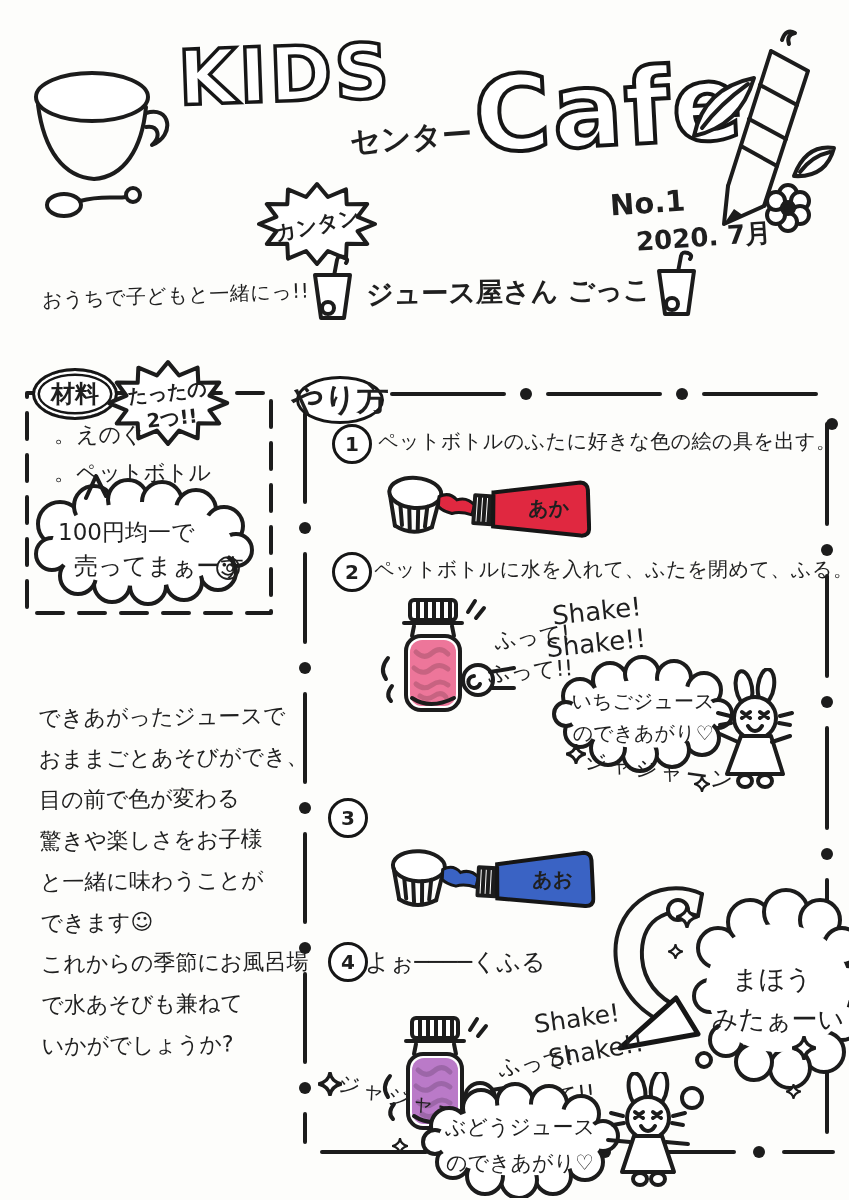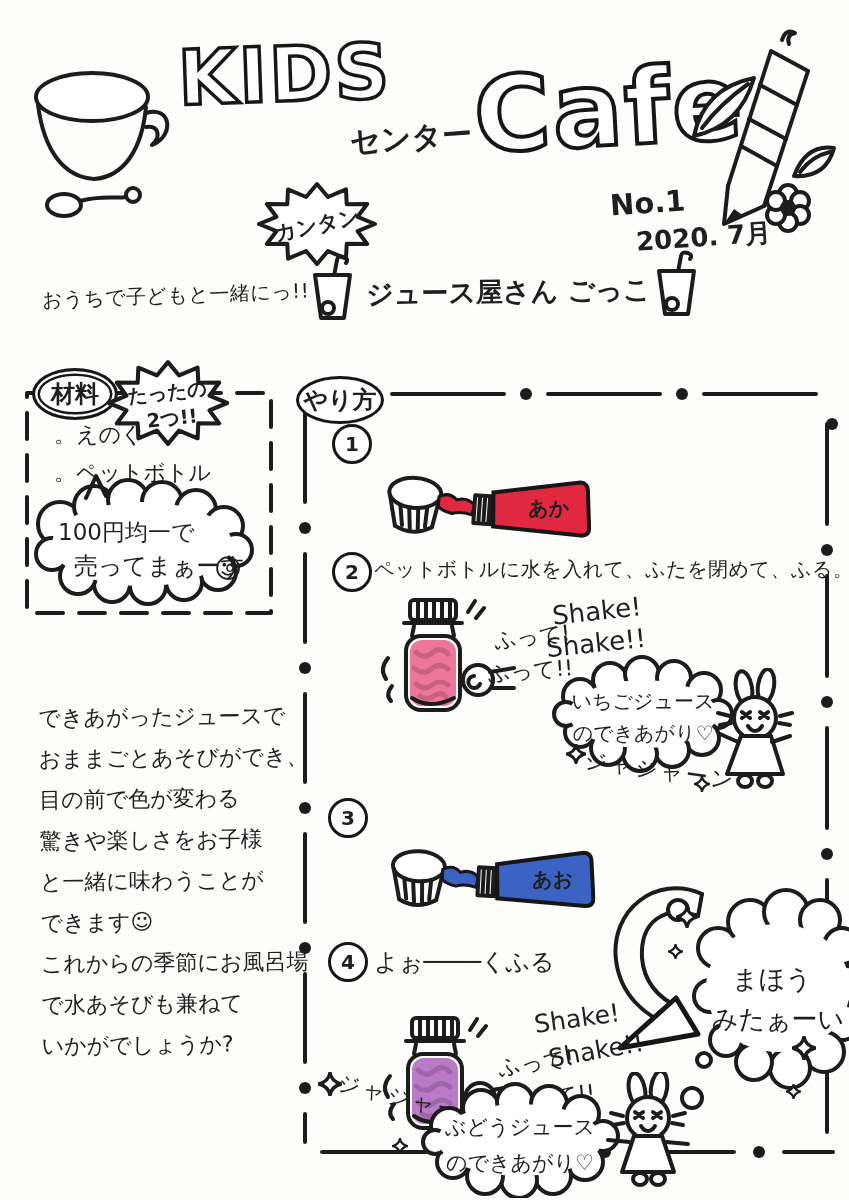--- a/index.html
+++ b/index.html
@@ -163,23 +163,24 @@
         <circle cx="17" cy="288" r="6"></circle>
         <circle cx="17" cy="428" r="6"></circle>
         <circle cx="17" cy="568" r="6"></circle>
         <circle cx="17" cy="708" r="6"></circle>
       <circle cx="163" cy="772" r="6"></circle>
         <circle cx="317" cy="772" r="6"></circle>
         <circle cx="471" cy="772" r="6"></circle>
     </g>
   </svg>
 
-  <div class="abs oval jp" style="left:296px;top:376px;width:82px;height:42px;font-size:24px;border-width:3.5px">やり方</div>
+  <div class="abs oval jp" style="left:296px;top:376px;width:82px;height:42px;font-size:32px;border-width:3.5px">やり方</div>
 
   <div class="abs stepnum jp" style="left:332px;top:424px">1</div>
+  <div class="abs jp steptext" style="left:378px;top:428px">ペットボトルのふたに好きな色の絵の具を出す。</div>
 
   <svg class="abs" style="left:382px;top:466px;transform:rotate(4deg)" width="210" height="95" viewBox="0 0 210 95">
     <g>
       <ellipse cx="32" cy="32" rx="26" ry="15" class="stf" stroke-width="4.5"></ellipse>
       <path d="M7,36 L14,66 M57,34 L51,65" class="st"></path>
       <path d="M14,66 Q32,76 51,65" class="st"></path>
       <path d="M18,45 l3,20 M27,47 l2,21 M36,47 l1,21 M45,45 l-1,20" class="st" stroke-width="3"></path>
     </g>
     <path d="M56,34 Q66,28 74,36 Q84,32 92,40 L90,50 Q78,47 70,50 Q60,48 56,44 Z" stroke="#161616" stroke-width="3" fill="#e02840"></path>
     <g class="st">
@@ -281,21 +282,21 @@
       <rect x="92" y="30" width="18" height="28" fill="#fff"></rect>
       <line x1="97" y1="32" x2="97" y2="56"></line>
         <line x1="102" y1="32" x2="102" y2="56"></line>
         <line x1="107" y1="32" x2="107" y2="56"></line>
     </g>
     <path d="M110,26 L196,10 Q203,10 204,17 L208,56 Q208,63 200,63 L112,60 Z" stroke="#161616" stroke-width="4" fill="#3a63c4"></path>
     <text x="146" y="46" font-size="20" font-weight="bold" transform="rotate(-4 152 42)">あお</text>
   </svg>
 
   <div class="abs stepnum jp" style="left:328px;top:942px">4</div>
-  <div class="abs jp" style="left:374px;top:946px;font-size:24px">よぉ────くふる</div>
+  <div class="abs jp" style="left:365px;top:946px;font-size:24px">よぉ────くふる</div>
 
   <svg class="abs" style="left:598px;top:882px" width="120" height="190" viewBox="0 0 120 190">
     <path class="st" stroke-width="5" d="M104,12 C58,-8 12,28 18,78 C22,112 46,134 74,144"></path>
     <path class="st" stroke-width="5" d="M100,34 C66,22 42,40 44,76 C46,100 60,116 82,126"></path>
     <path class="st" stroke-width="5" d="M104,12 L100,34"></path>
     <circle cx="80" cy="28" r="10" class="stf" stroke-width="4"></circle>
     <polygon points="78,116 100,152 22,166" fill="#fff" stroke="#161616" stroke-width="5" stroke-linejoin="round"></polygon>
   </svg>
 
   <svg class="abs" style="left:672px;top:888px" width="177" height="210" viewBox="0 0 177 210">

